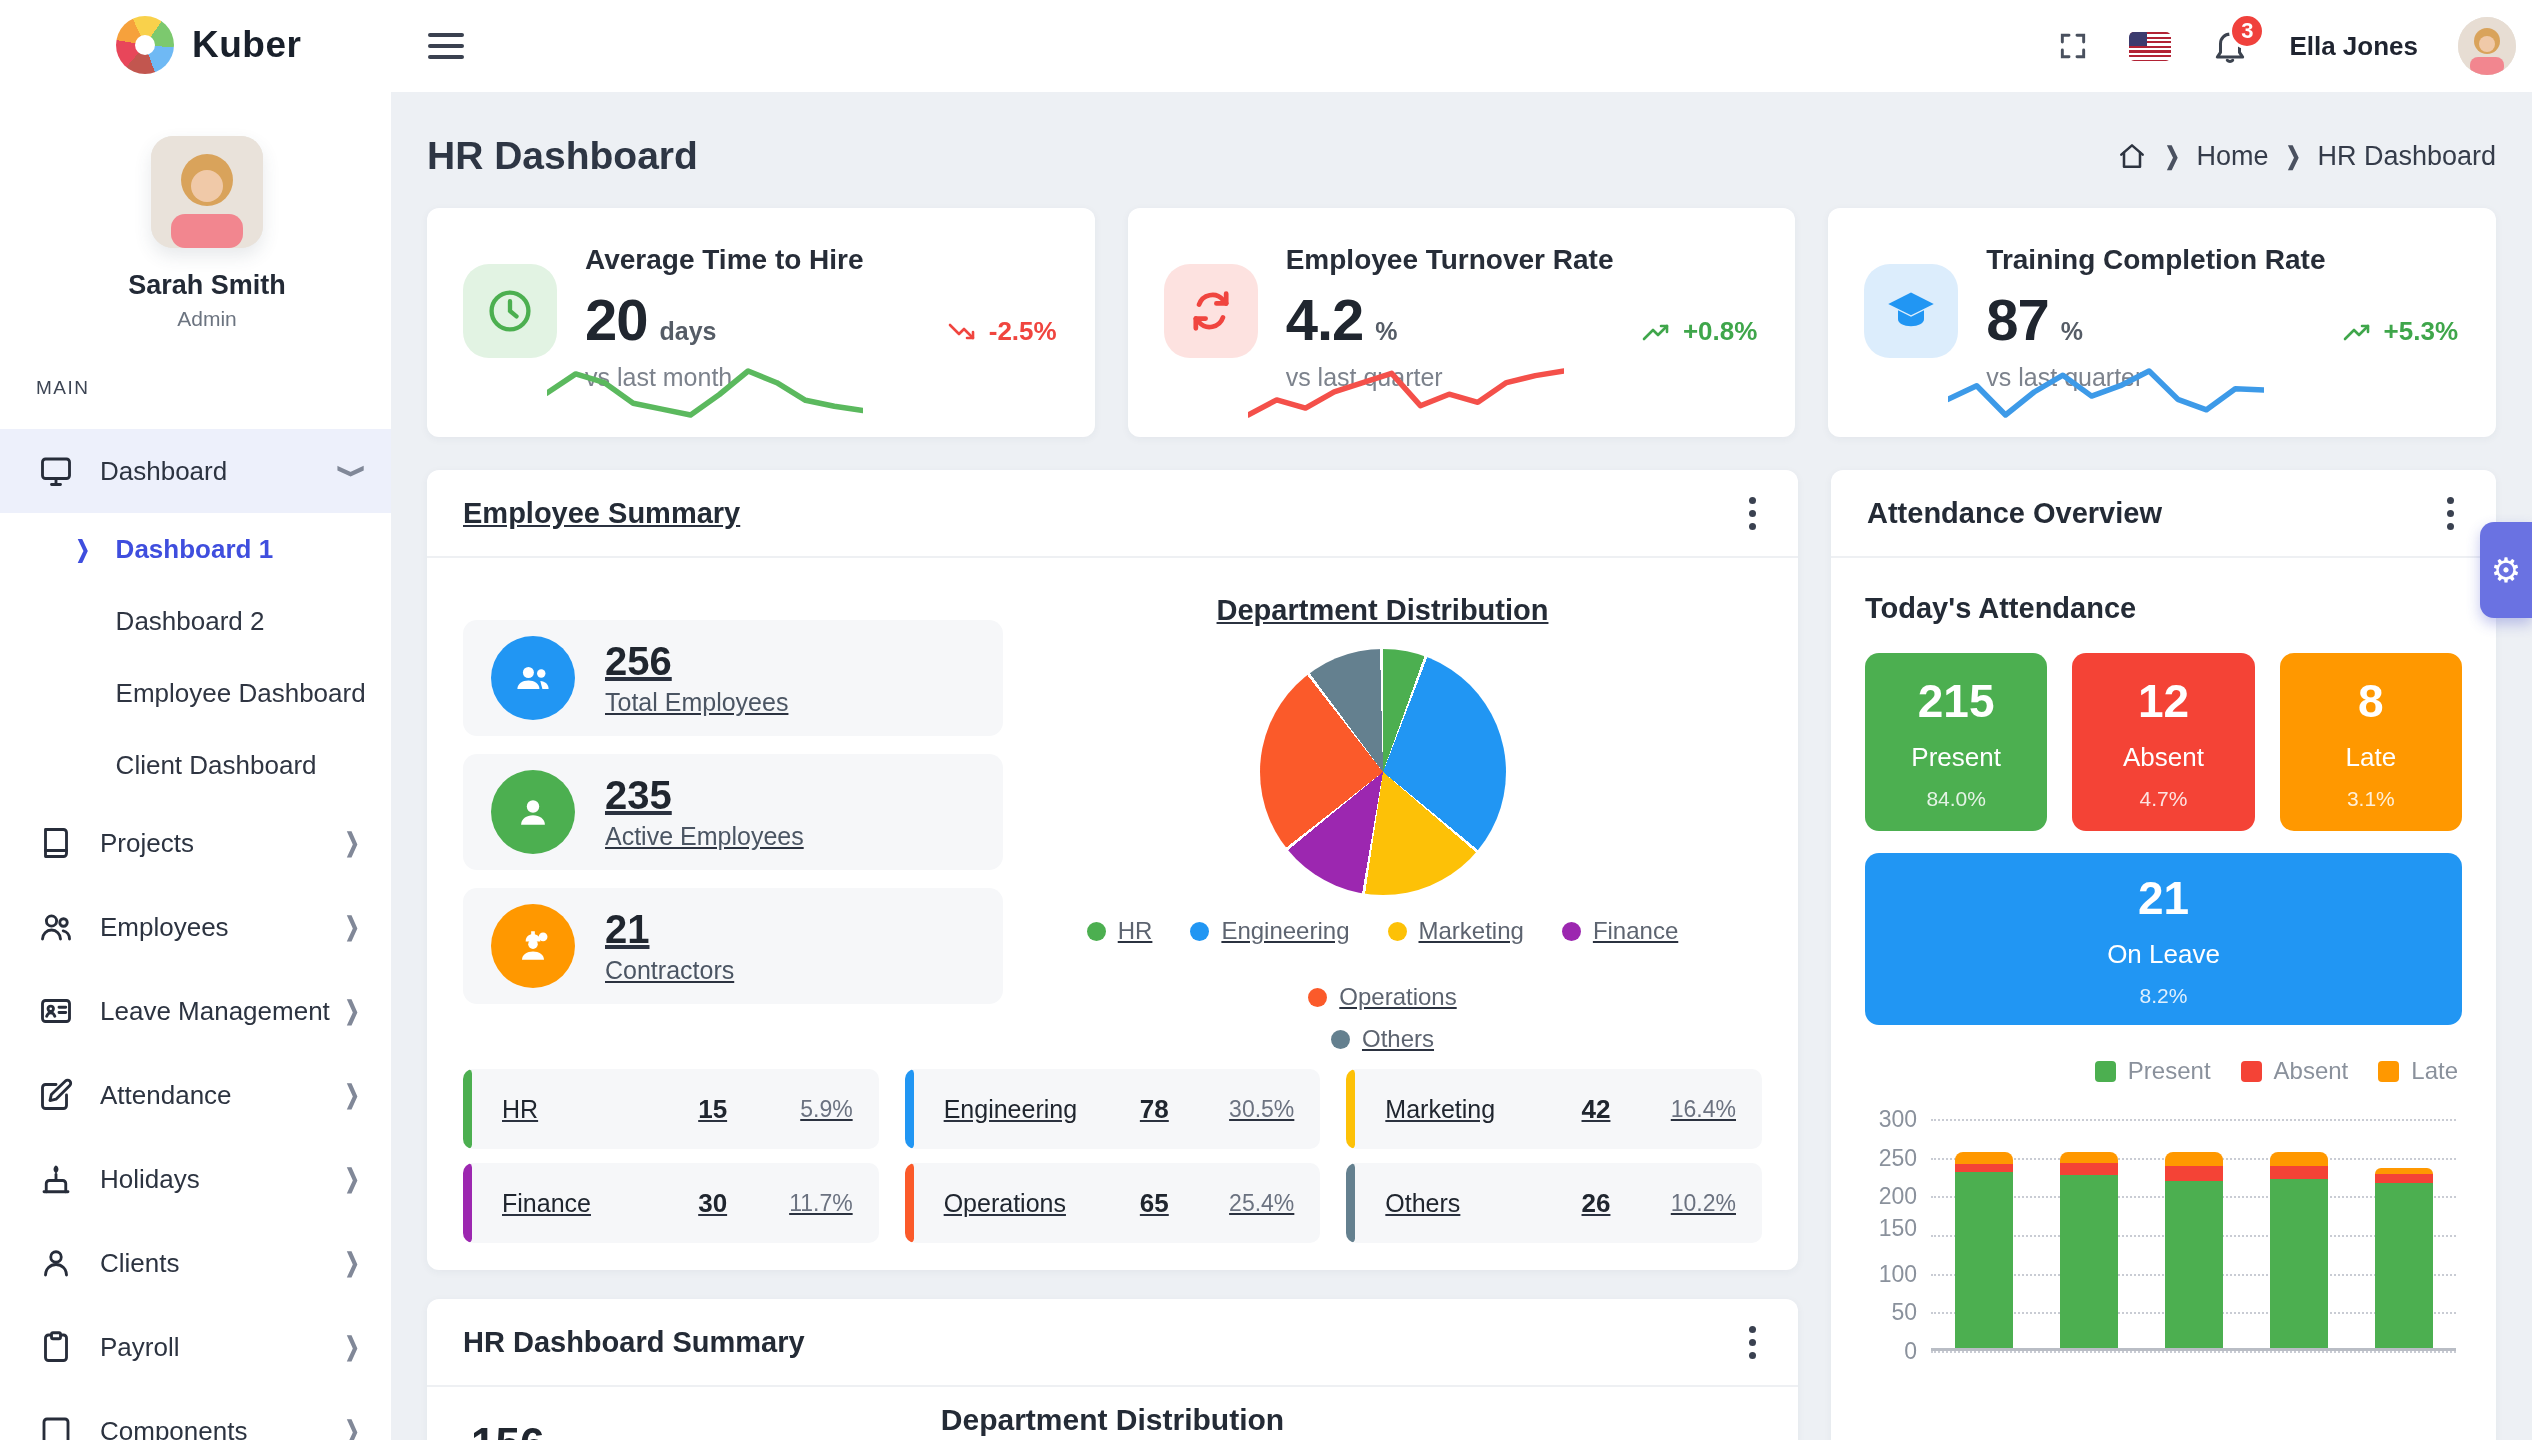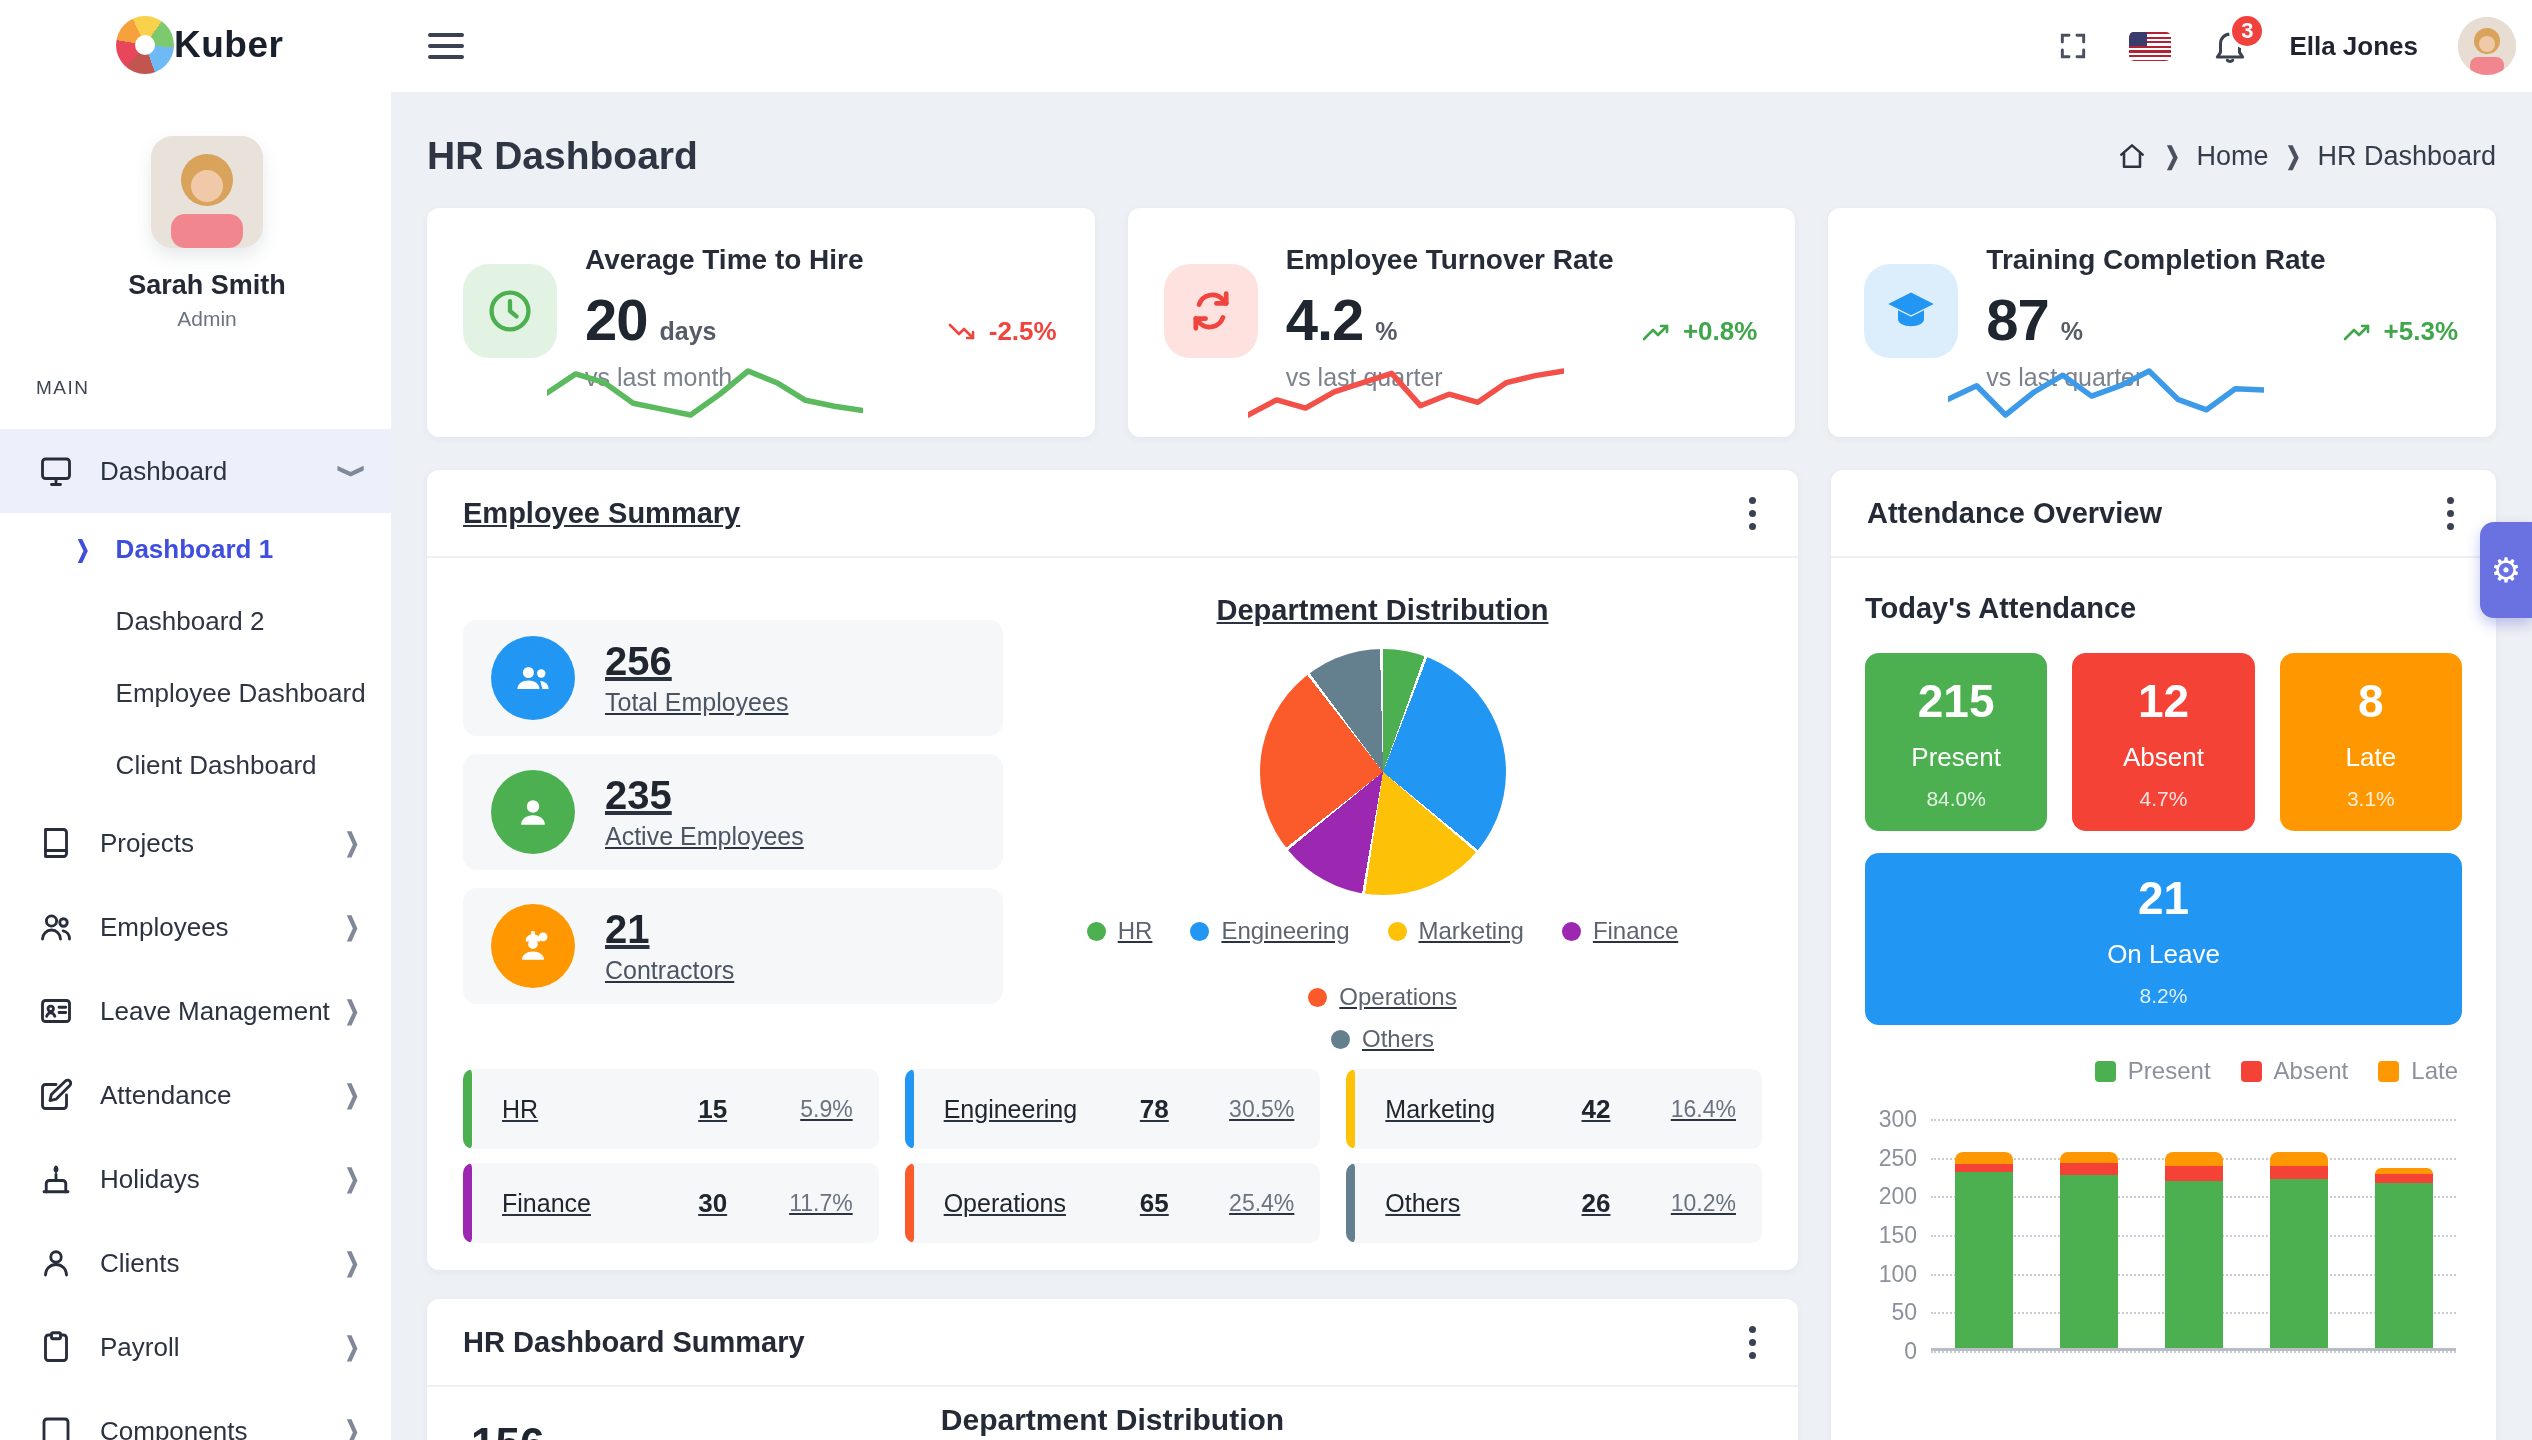--- a/index.html
+++ b/index.html
@@ -1,21 +1,21 @@
 <!DOCTYPE html>
 <html><head>
 <meta charset="utf-8">
 <style>
   html,body{margin:0;padding:0;width:2532px;height:1440px;overflow:hidden;
     background:#edf0f4;font-family:"Liberation Sans",sans-serif;color:#2b3240;}
   *{box-sizing:border-box;}
 
   
   .header{position:absolute;top:0;left:0;right:0;height:92px;background:#fff;z-index:30;}
-  .logo{position:absolute;left:116px;top:16px;display:flex;align-items:center;}
+  .logo{position:absolute;left:116px;top:16px;display:flex;align-items:center;gap:18px;}
   .logo-wheel{width:58px;height:58px;border-radius:50%;position:relative;
     background:conic-gradient(from -25deg,#f9d14b 0 60deg,#7cc96e 60deg 120deg,#6fb9f4 120deg 185deg,#c2564f 185deg 245deg,#e8465a 245deg 305deg,#f6a13c 305deg 360deg);}
   .logo-wheel::after{content:"";position:absolute;left:19px;top:19px;width:20px;height:20px;border-radius:50%;background:#fff;}
   .brand{font-size:37px;font-weight:700;color:#19202b;letter-spacing:.5px;}
   .hamburger{position:absolute;left:428px;top:33px;width:36px;cursor:pointer;}
   .hamburger span{display:block;height:4px;background:#3a4150;border-radius:2px;margin-bottom:7px;}
   .header-right{position:absolute;right:16px;top:0;height:92px;display:flex;align-items:center;gap:40px;}
   .hicon{color:#49505e;display:flex;align-items:center;}
   .flag{width:42px;height:29px;border-radius:5px;overflow:hidden;position:relative;
     background:repeating-linear-gradient(#b22234 0 2.3px,#fff 2.3px 4.6px);}
@@ -599,21 +599,21 @@
               <span>Late</span>
             </div>
           </div>
           <div class="weekly-chart" id="weekly-chart">
               <div class="wc-tick" style="top: 0px;">300</div>
               <div class="wc-grid" style="top: 0px;"></div>
               <div class="wc-tick" style="top: 38.6667px;">250</div>
               <div class="wc-grid" style="top: 38.6667px;"></div>
               <div class="wc-tick" style="top: 77.3333px;">200</div>
               <div class="wc-grid" style="top: 77.3333px;"></div>
-              <div class="wc-tick" style="top: 116px;">150</div>
+              <div class="wc-tick" style="top: 109px;">150</div>
               <div class="wc-grid" style="top: 116px;"></div>
               <div class="wc-tick" style="top: 154.667px;">100</div>
               <div class="wc-grid" style="top: 154.667px;"></div>
               <div class="wc-tick" style="top: 193.333px;">50</div>
               <div class="wc-grid" style="top: 193.333px;"></div>
               <div class="wc-tick" style="top: 232px;">0</div>
               <div class="wc-grid" style="top: 232px;"></div>
               <div class="wc-plot">
                 <div class="wc-bar" style="left: calc(10% - 29px);">
                   <div class="wc-seg" style="height: 176.3px; background: rgb(76, 175, 80);"></div>

